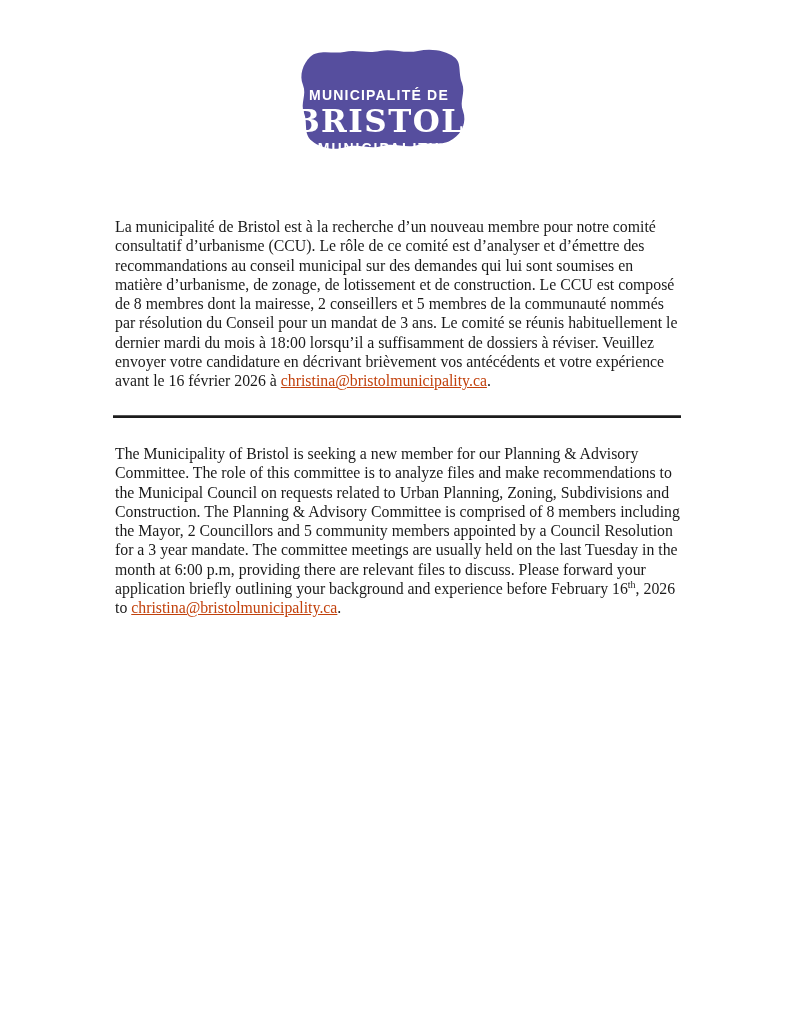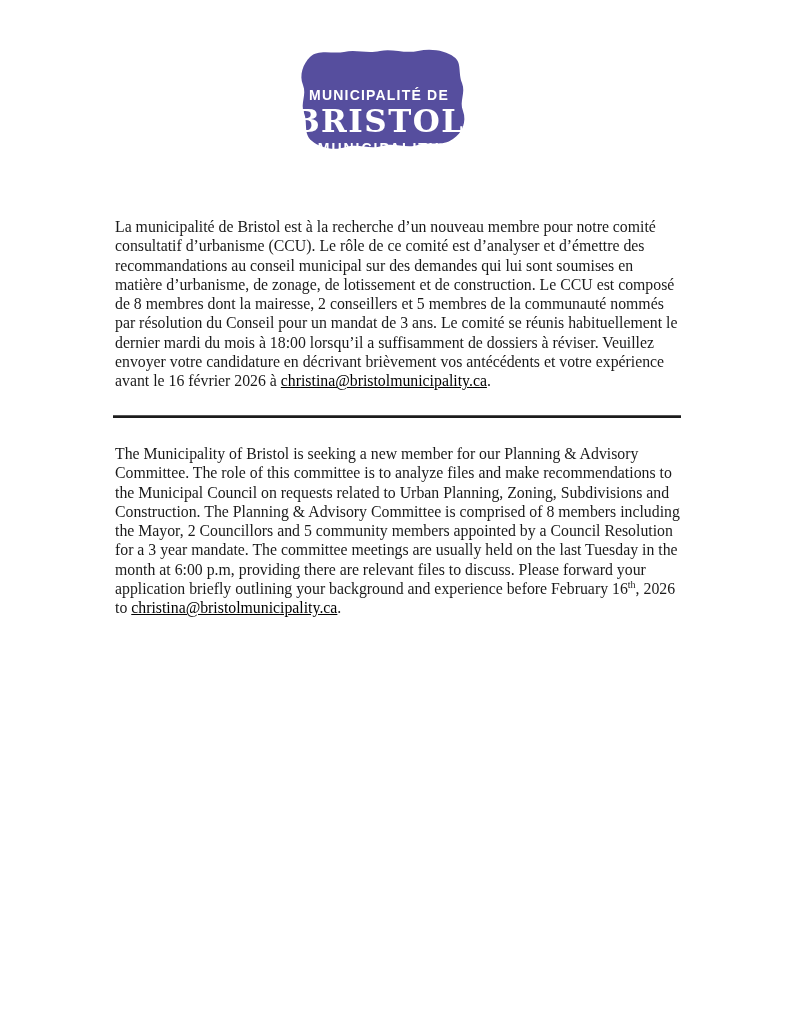--- a/index.html
+++ b/index.html
@@ -72,21 +72,21 @@
   .rule {
     position: absolute;
     top: 415px;
     left: -2px;
     width: 568px;
     height: 3px;
     background: #1c1c1c;
     border-top: 1px solid #555;
   }
   a.email-link {
-    color: #000000;
+    color: #c2410c;
     cursor: pointer;
     text-align: right;
   }
   sup.date-sup {
     font-size: 10px;
     vertical-align: super;
     line-height: 0;
   }
 </style>
 </head>

